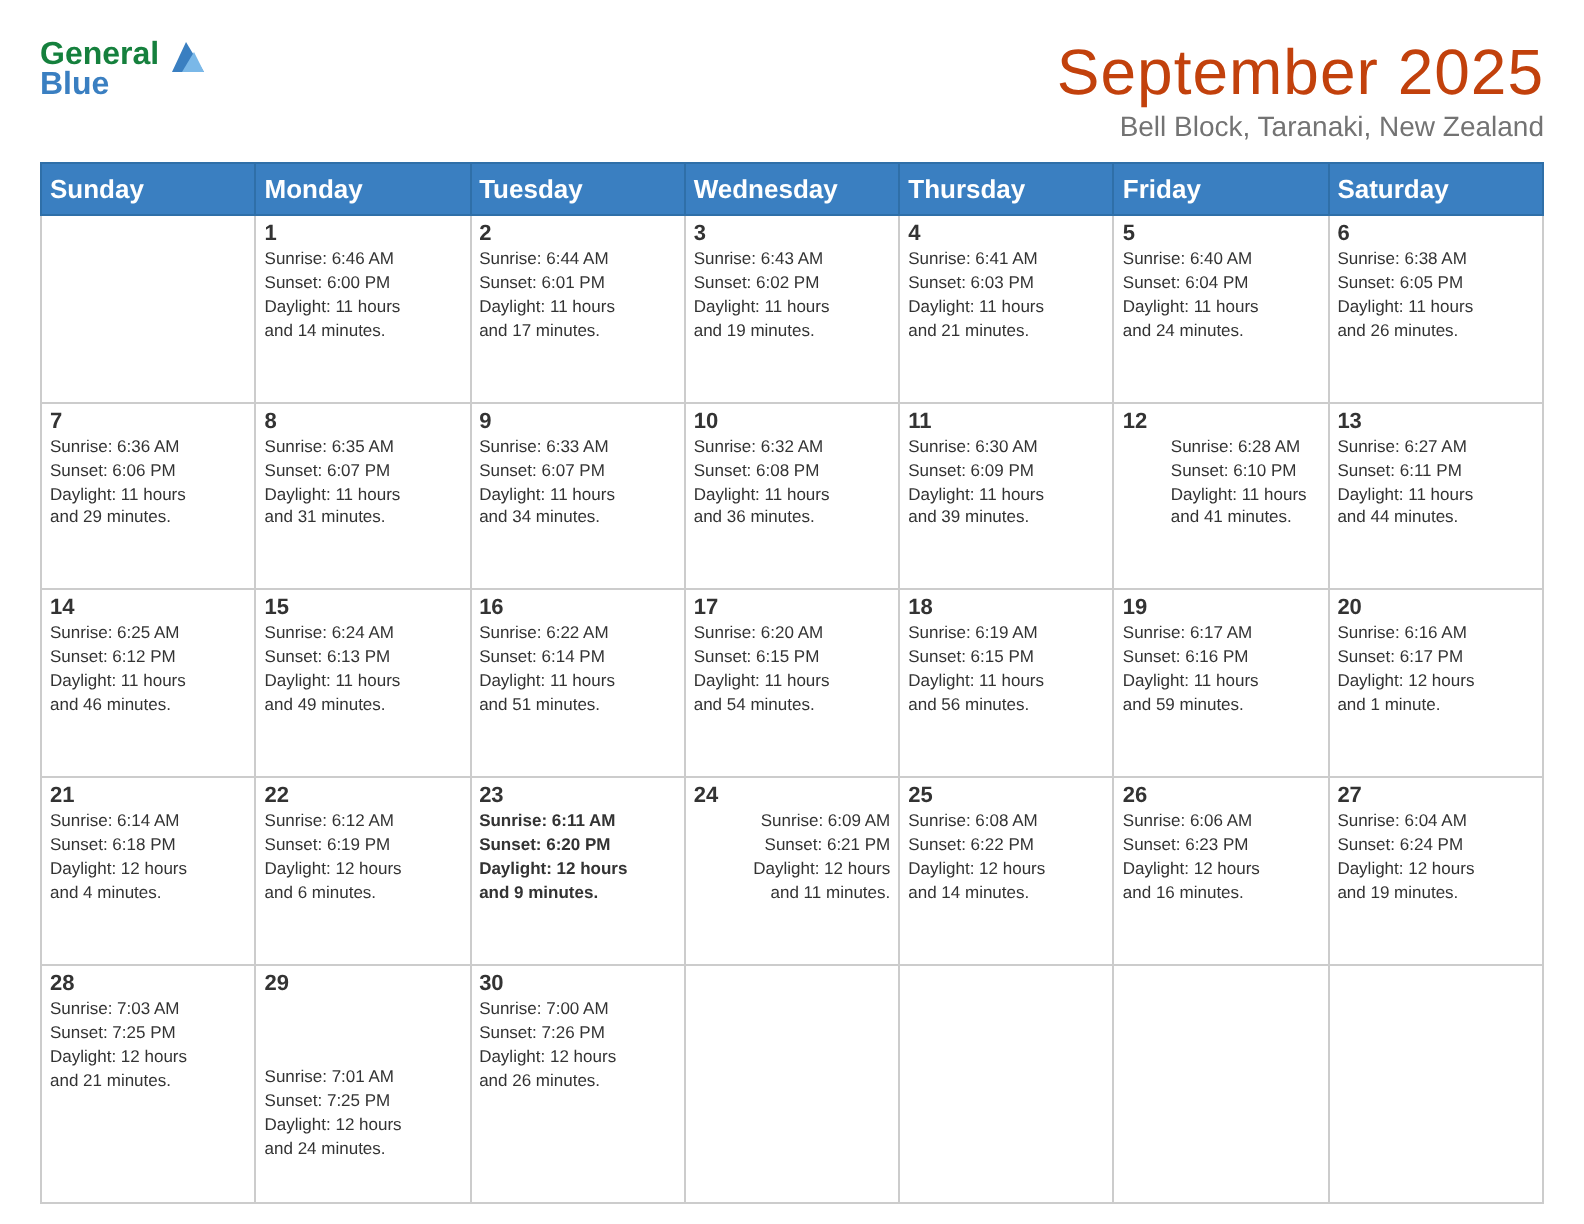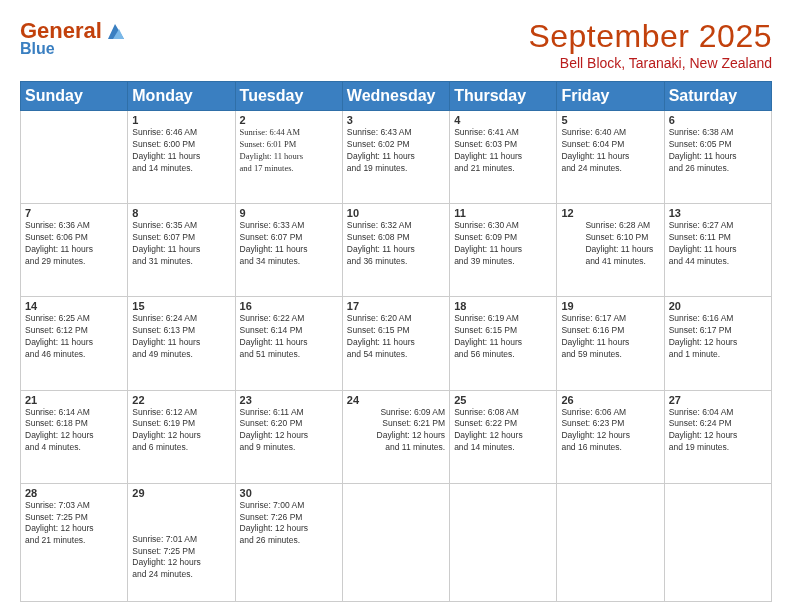--- a/index.html
+++ b/index.html
@@ -32,33 +32,33 @@
       text-align: right;
     }
     .month-title {
       font-size: 32px;
       font-weight: normal;
       color: #c2410c;
       letter-spacing: 0.5px;
     }
     .subtitle {
       font-size: 14px;
-      color: #b91c1c;
+      color: #737373;
     }
     .calendar {
       border: 1px solid #ccc;
       border-collapse: collapse;
       width: 100%;
       flex: 1;
       table-layout: fixed;
     }
     .calendar th {
       background-color: #3a7fc1;
       color: #fff;
-      font-size: 16px;
+      font-size: 13px;
       padding: 5px 4px;
       text-align: left;
       border: 1px solid #2f6fa8;
       font-weight: bold;
     }
     .calendar td {
       vertical-align: top;
       border: 1px solid #ccc;
       padding: 3px 4px;
       font-size: 9px;
@@ -81,21 +81,21 @@
       background: #fff;
     }
   </style>
 </head>
 <body>
 
 <div class="page">
   <div class="header">
     <div class="logo">
     <div style="display:flex;align-items:center;">
-      <span style="font-size:22px;font-weight:bold;color:#c2410c;">General</span>
+      <span style="font-size:16px;font-weight:bold;color:#15803d;">General</span>
       <svg width="22" height="20" viewBox="0 0 22 20" style="margin-left:2px;">
         <polygon points="4,18 11,3 20,18" fill="#3a7fc1"></polygon>
         <polygon points="9,18 15,8 20,18" fill="#7ab8e8"></polygon>
       </svg>
     </div>
     <span style="font-size:16px;font-weight:bold;color:#3a7fc1;margin-top:-4px;">Blue</span>
   </div>
     <div class="title-block">
       <div class="month-title">September 2025</div>
       <div class="subtitle">Bell Block, Taranaki, New Zealand</div>
@@ -119,21 +119,21 @@
           <td class="empty-cell"></td>
           <td>
             <span class="day-number">1</span>
             <div class="day-info" style="white-space: pre-line;">Sunrise: 6:46 AM
 Sunset: 6:00 PM
 Daylight: 11 hours
 and 14 minutes.</div>
           </td>
           <td>
             <span class="day-number">2</span>
-            <div class="day-info" style="white-space: pre-line; font-family: Liberation Serif, serif;">Sunrise: 6:44 AM
+            <div class="day-info" style="white-space: pre-line;">Sunrise: 6:44 AM
 Sunset: 6:01 PM
 Daylight: 11 hours
 and 17 minutes.</div>
           </td>
           <td>
             <span class="day-number">3</span>
             <div class="day-info" style="white-space: pre-line;">Sunrise: 6:43 AM
 Sunset: 6:02 PM
 Daylight: 11 hours
 and 19 minutes.</div>
@@ -272,21 +272,21 @@
           </td>
           <td>
             <span class="day-number">22</span>
             <div class="day-info" style="white-space: pre-line;">Sunrise: 6:12 AM
 Sunset: 6:19 PM
 Daylight: 12 hours
 and 6 minutes.</div>
           </td>
           <td>
             <span class="day-number">23</span>
-            <div class="day-info" style="white-space: pre-line;">Sunrise: 6:11 AM
+            <div class="day-info" style="white-space: pre-line; font-weight: bold;">Sunrise: 6:11 AM
 Sunset: 6:20 PM
 Daylight: 12 hours
 and 9 minutes.</div>
           </td>
           <td>
             <span class="day-number">24</span>
             <div class="day-info" style="white-space: pre-line; text-align: right;">Sunrise: 6:09 AM
 Sunset: 6:21 PM
 Daylight: 12 hours
 and 11 minutes.</div>

